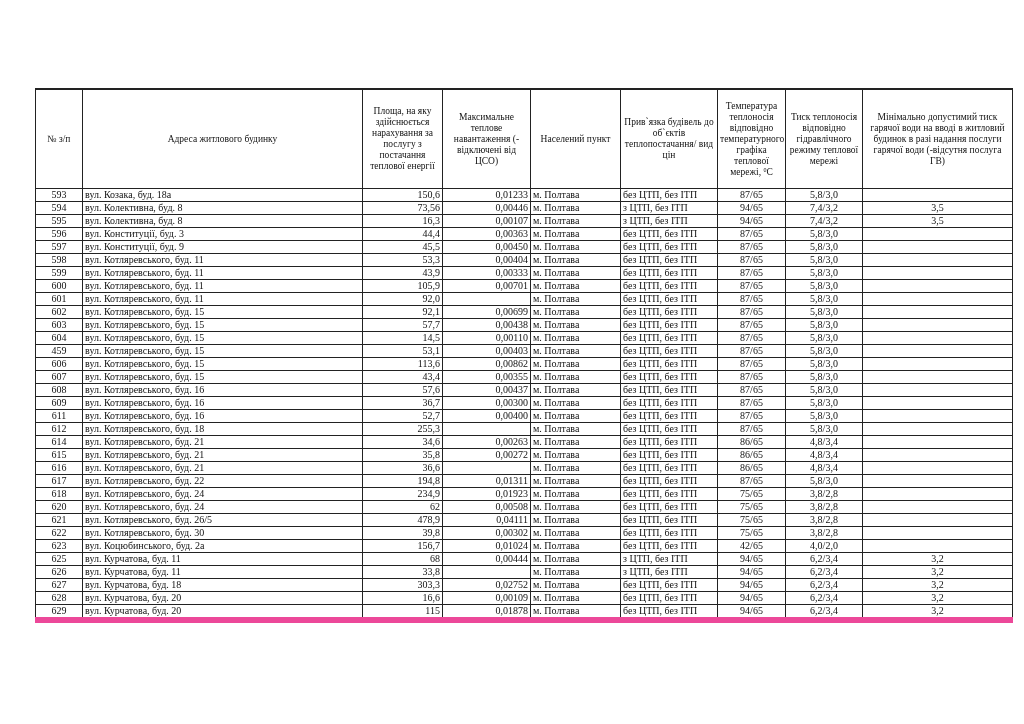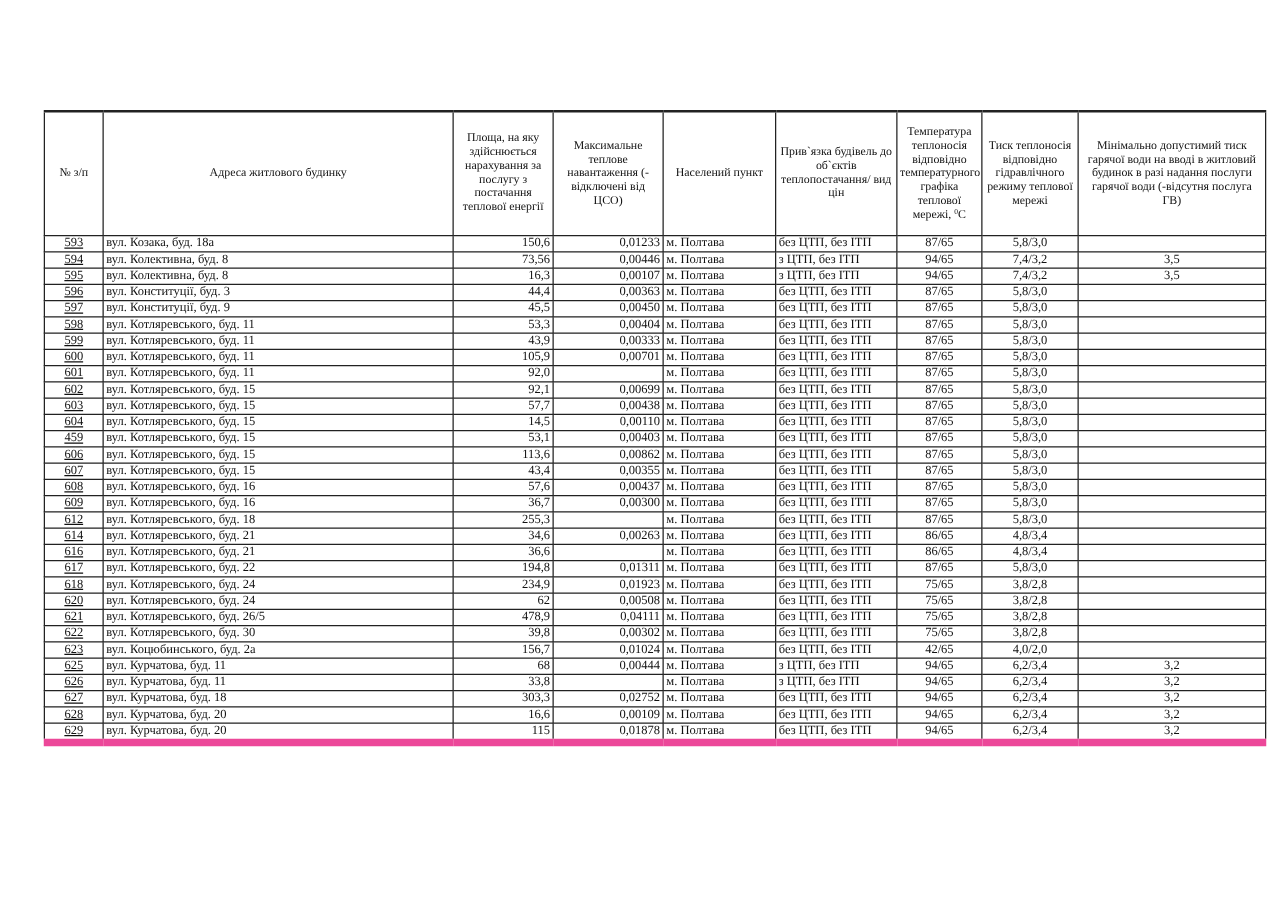--- a/index.html
+++ b/index.html
@@ -9,21 +9,21 @@
                table-layout:fixed; width:977px; }
   table.grid th, table.grid td { border:1px solid #222; padding:0 2px; overflow:hidden; white-space:nowrap; }
   table.grid th { font-weight:normal; font-size:9.5px; line-height:11px; white-space:normal;
                   text-align:center; vertical-align:middle; height:98px; padding:0 2px; }
   table.grid td { font-size:10px; height:12px; line-height:12px; }
   td.c { text-align:center; }
   td.r { text-align:right; }
   td.l { text-align:left; }
   th.outer-left { border-left:2px solid #222; }
   th.outer-right, td.outer-right { border-right:2px solid #222; }
-  td.outer-left { border-left:2px solid #222;text-decoration:underline; }
+  td.outer-left { border-left:2px solid #222; }
   tr.hdr th { border-top:2px solid #222; }
   tr.last td { border-bottom:6px solid #ec4899; }
   sup { font-size:6px; vertical-align:top; line-height:6px; }
 </style>
 </head>
 <body>
 
 <table class="grid">
   <colgroup>
     <col style="width:47px">
@@ -231,35 +231,57 @@
         <td class="l">вул. Котляревського, буд. 16</td>
         <td class="r">36,7</td>
         <td class="r">0,00300</td>
         <td class="l">м. Полтава</td>
         <td class="l">без ЦТП, без ІТП</td>
         <td class="c">87/65</td>
         <td class="c">5,8/3,0</td>
         <td class="c outer-right"></td>
       </tr>
       <tr>
+        <td class="c outer-left">611</td>
+        <td class="l">вул. Котляревського, буд. 16</td>
+        <td class="r">52,7</td>
+        <td class="r">0,00400</td>
+        <td class="l">м. Полтава</td>
+        <td class="l">без ЦТП, без ІТП</td>
+        <td class="c">87/65</td>
+        <td class="c">5,8/3,0</td>
+        <td class="c outer-right"></td>
+      </tr>
+      <tr>
         <td class="c outer-left">612</td>
         <td class="l">вул. Котляревського, буд. 18</td>
         <td class="r">255,3</td>
         <td class="r"></td>
         <td class="l">м. Полтава</td>
         <td class="l">без ЦТП, без ІТП</td>
         <td class="c">87/65</td>
         <td class="c">5,8/3,0</td>
         <td class="c outer-right"></td>
       </tr>
       <tr>
         <td class="c outer-left">614</td>
         <td class="l">вул. Котляревського, буд. 21</td>
         <td class="r">34,6</td>
         <td class="r">0,00263</td>
+        <td class="l">м. Полтава</td>
+        <td class="l">без ЦТП, без ІТП</td>
+        <td class="c">86/65</td>
+        <td class="c">4,8/3,4</td>
+        <td class="c outer-right"></td>
+      </tr>
+      <tr>
+        <td class="c outer-left">615</td>
+        <td class="l">вул. Котляревського, буд. 21</td>
+        <td class="r">35,8</td>
+        <td class="r">0,00272</td>
         <td class="l">м. Полтава</td>
         <td class="l">без ЦТП, без ІТП</td>
         <td class="c">86/65</td>
         <td class="c">4,8/3,4</td>
         <td class="c outer-right"></td>
       </tr>
       <tr>
         <td class="c outer-left">616</td>
         <td class="l">вул. Котляревського, буд. 21</td>
         <td class="r">36,6</td>

